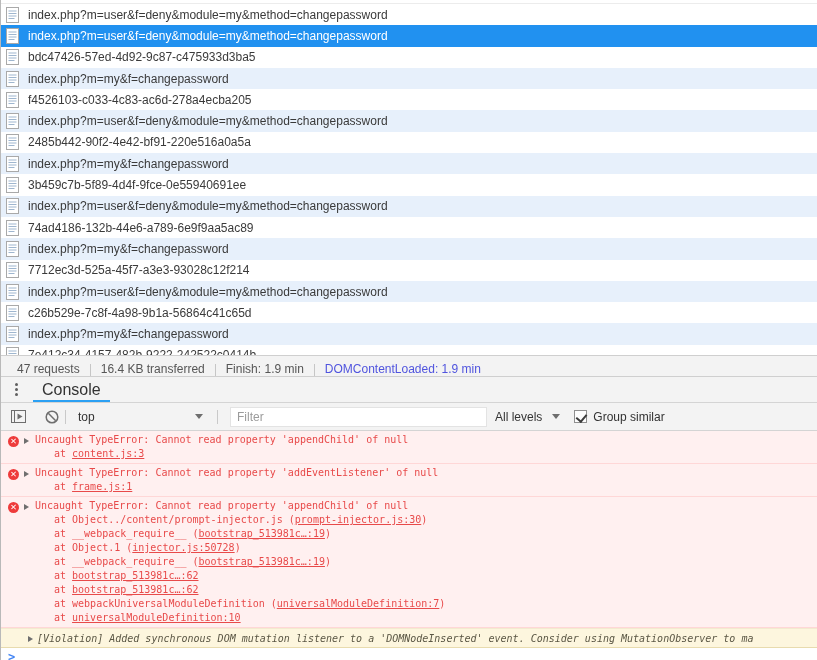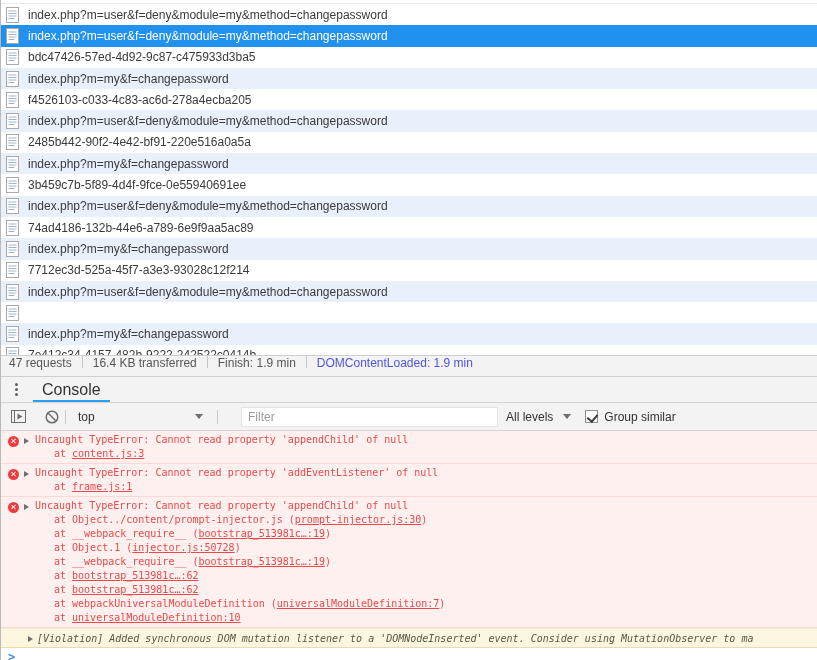--- a/index.html
+++ b/index.html
@@ -22,21 +22,21 @@
   }
   .net-row.alt { background:var(--alt_row,#e7f0fb); }
   .net-row.selected { background:var(--selected_row,#2191f0); color:#fff; }
   .doc-icon { flex:none; margin-right:9px; display:block; }
   .net-label { overflow:hidden; text-overflow:clip; }
 
   
   #summary-bar {
     height:22px; flex:none; background:#f3f3f3;
     border-top:1px solid #cfcfcf; border-bottom:1px solid #cfcfcf;
-    display:flex; align-items:flex-start; padding-left:8px;
+    display:flex; align-items:flex-end; padding-left:16px;
     font-size:12px; color:#565656;
   }
   #summary-bar .sep { width:1px; height:12px; background:#c6c6c6; margin:0 10px; }
   #summary-bar .dcl { color:var(--domcontentloaded,#5054de); }
 
   
   #tab-bar {
     height:26px; flex:none; background:#f3f3f3; border-bottom:1px solid #d4d4d4;
     display:flex; align-items:stretch;
   }
@@ -65,21 +65,21 @@
     cursor:pointer; position:relative; height:100%;
   }
   .caret-down {
     width:0; height:0; border-left:4px solid transparent; border-right:4px solid transparent;
     border-top:5px solid #6e6e6e; display:inline-block; flex:none;
   }
   #context-select .caret-down { position:absolute; right:8px; }
   #filter-input {
     width:257px; height:20px; border:1px solid #e3e3e3; background:#fff;
     font-family:"Liberation Sans",sans-serif; font-size:12px; color:#a21caf;
-    padding:0 6px; margin-left:17px; outline:none; flex:none;
+    padding:0 6px; margin-left:6px; outline:none; flex:none;
   }
   #filter-input::placeholder { color:#9b9b9b; }
   #levels-select { display:flex; align-items:center; gap:10px; margin-left:8px; cursor:pointer;justify-content:flex-end; }
   #group-similar-checkbox {
     width:13px; height:13px; border:1px solid #8f8f8f; background:#fdfdfd;
     margin-left:14px; position:relative; cursor:pointer; flex:none;
   }
   #group-similar-checkbox.checked::after {
     content:""; position:absolute; left:2.5px; top:0.5px; width:5px; height:8px;
     border:solid #3c3c3c; border-width:0 2px 2px 0; transform:rotate(40deg);
@@ -306,20 +306,21 @@
       <div class="net-row">
         <svg class="doc-icon" width="13" height="16" viewBox="0 0 13 16">
           <rect x="0.5" y="0.5" width="12" height="15" fill="#ffffff" stroke="#a9a9a9"></rect>
           <g stroke="#9fb6cf" stroke-width="1">
             <line x1="2.5" y1="4" x2="10.5" y2="4"></line>
             <line x1="2.5" y1="6.5" x2="10.5" y2="6.5"></line>
             <line x1="2.5" y1="9" x2="10.5" y2="9"></line>
             <line x1="2.5" y1="11.5" x2="8.5" y2="11.5"></line>
           </g>
         </svg>
+        <span class="net-label">c26b529e-7c8f-4a98-9b1a-56864c41c65d</span>
       </div>
       <div class="net-row alt">
         <svg class="doc-icon" width="13" height="16" viewBox="0 0 13 16">
           <rect x="0.5" y="0.5" width="12" height="15" fill="#ffffff" stroke="#a9a9a9"></rect>
           <g stroke="#9fb6cf" stroke-width="1">
             <line x1="2.5" y1="4" x2="10.5" y2="4"></line>
             <line x1="2.5" y1="6.5" x2="10.5" y2="6.5"></line>
             <line x1="2.5" y1="9" x2="10.5" y2="9"></line>
             <line x1="2.5" y1="11.5" x2="8.5" y2="11.5"></line>
           </g>

